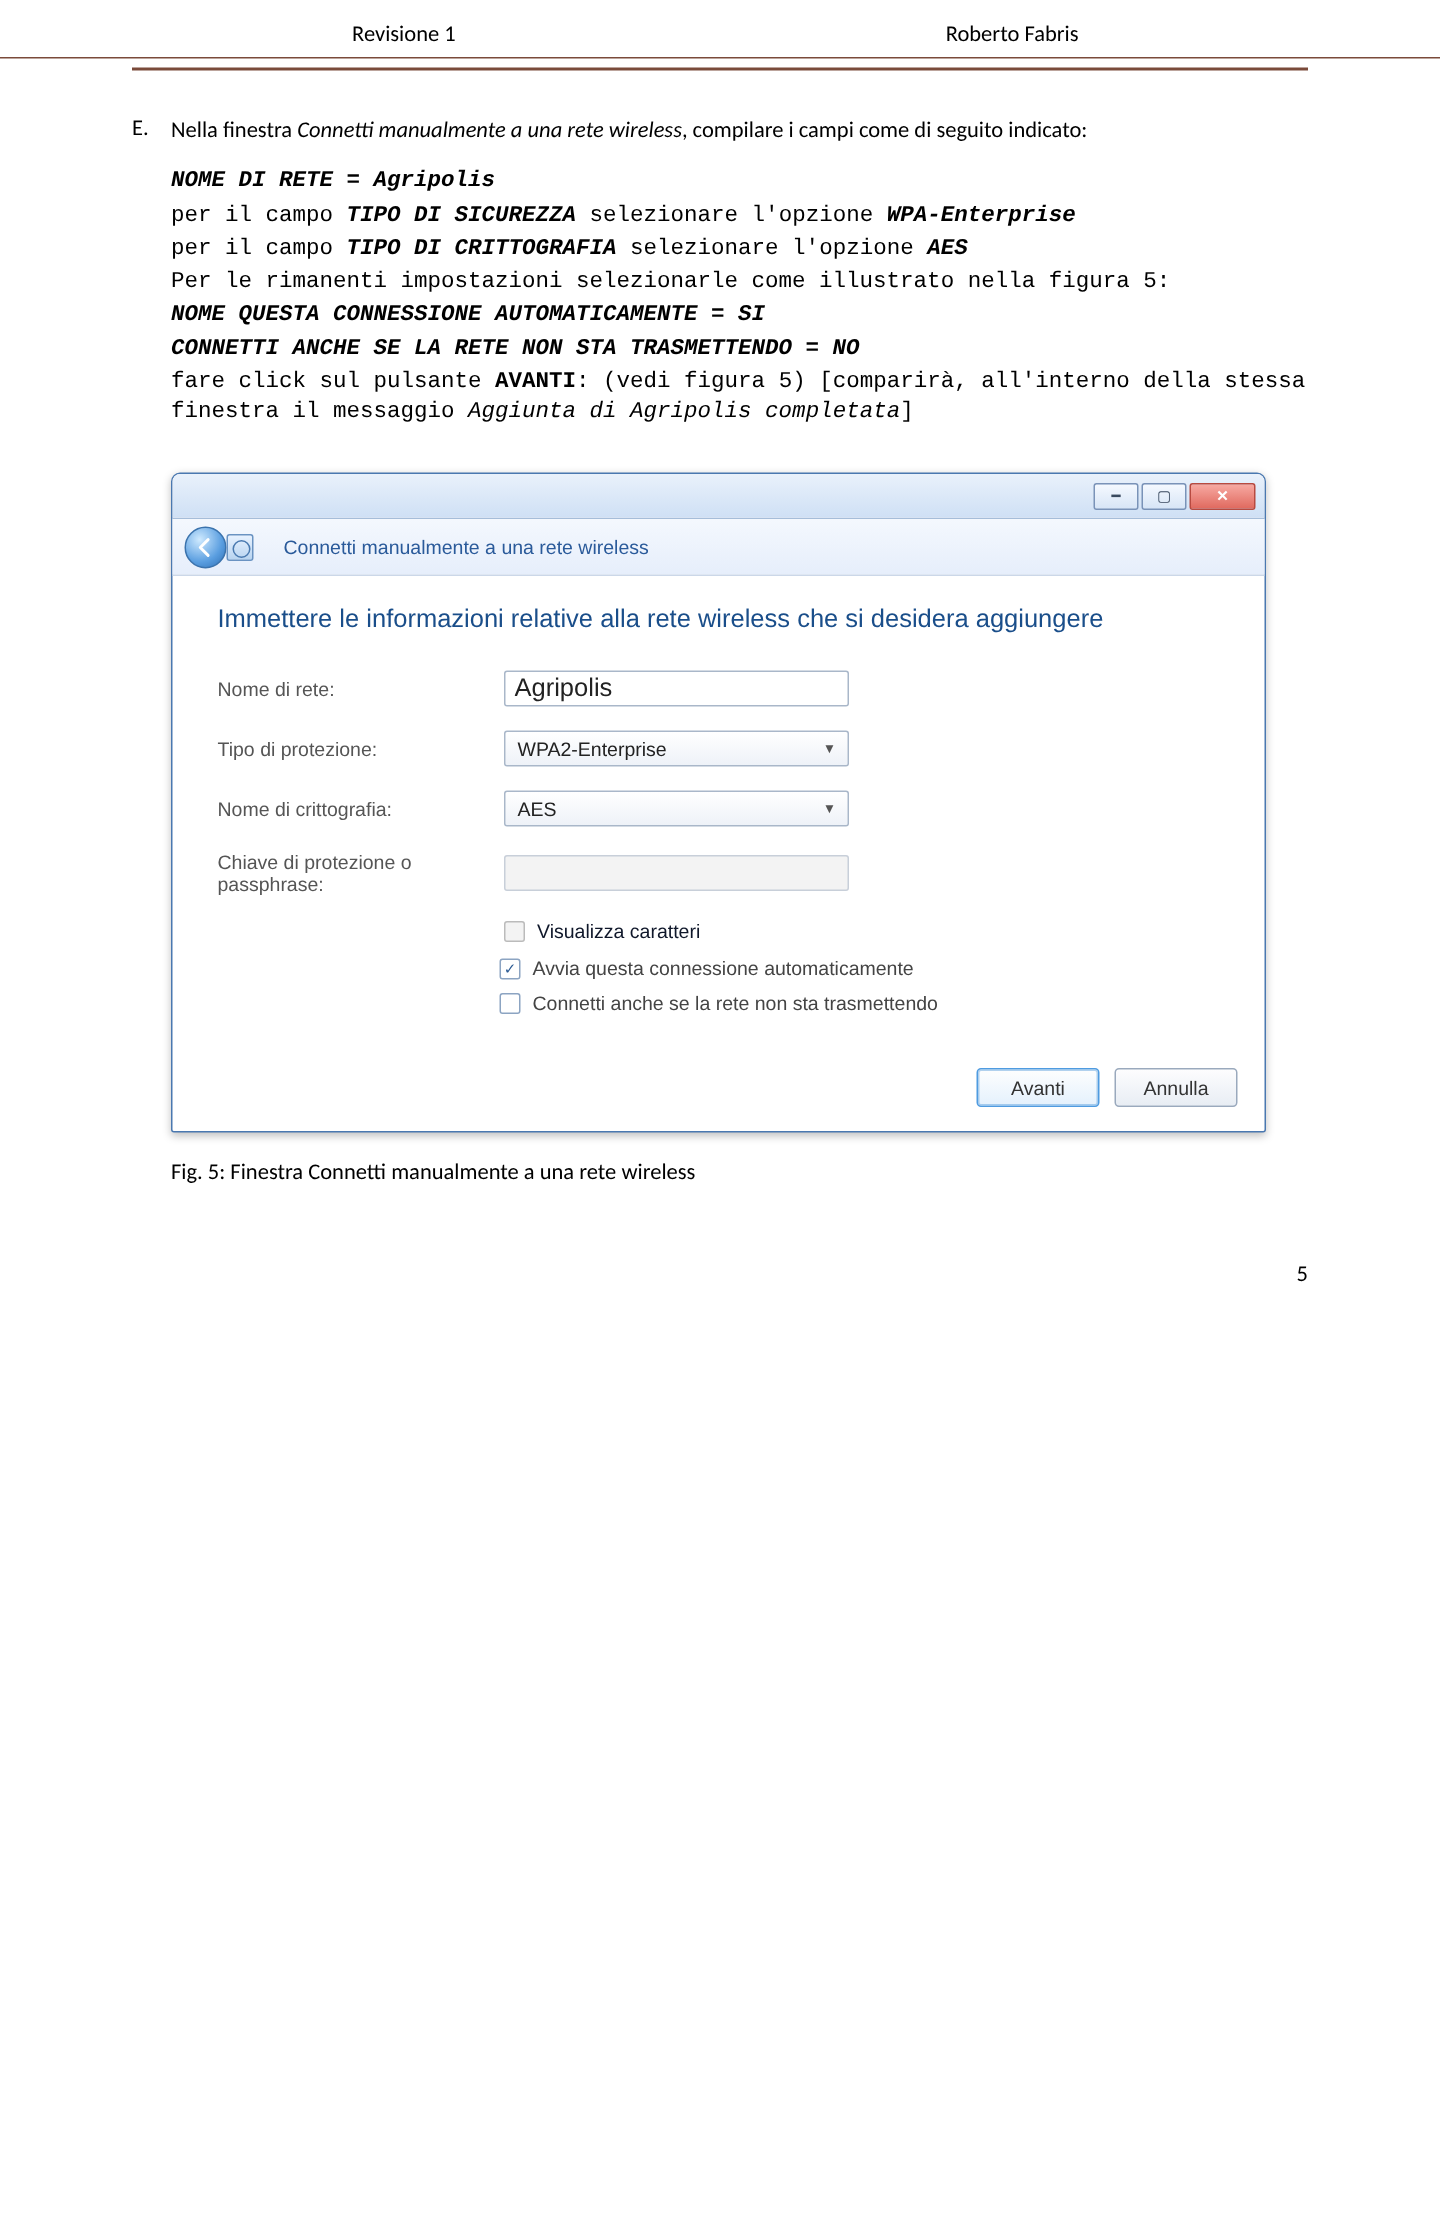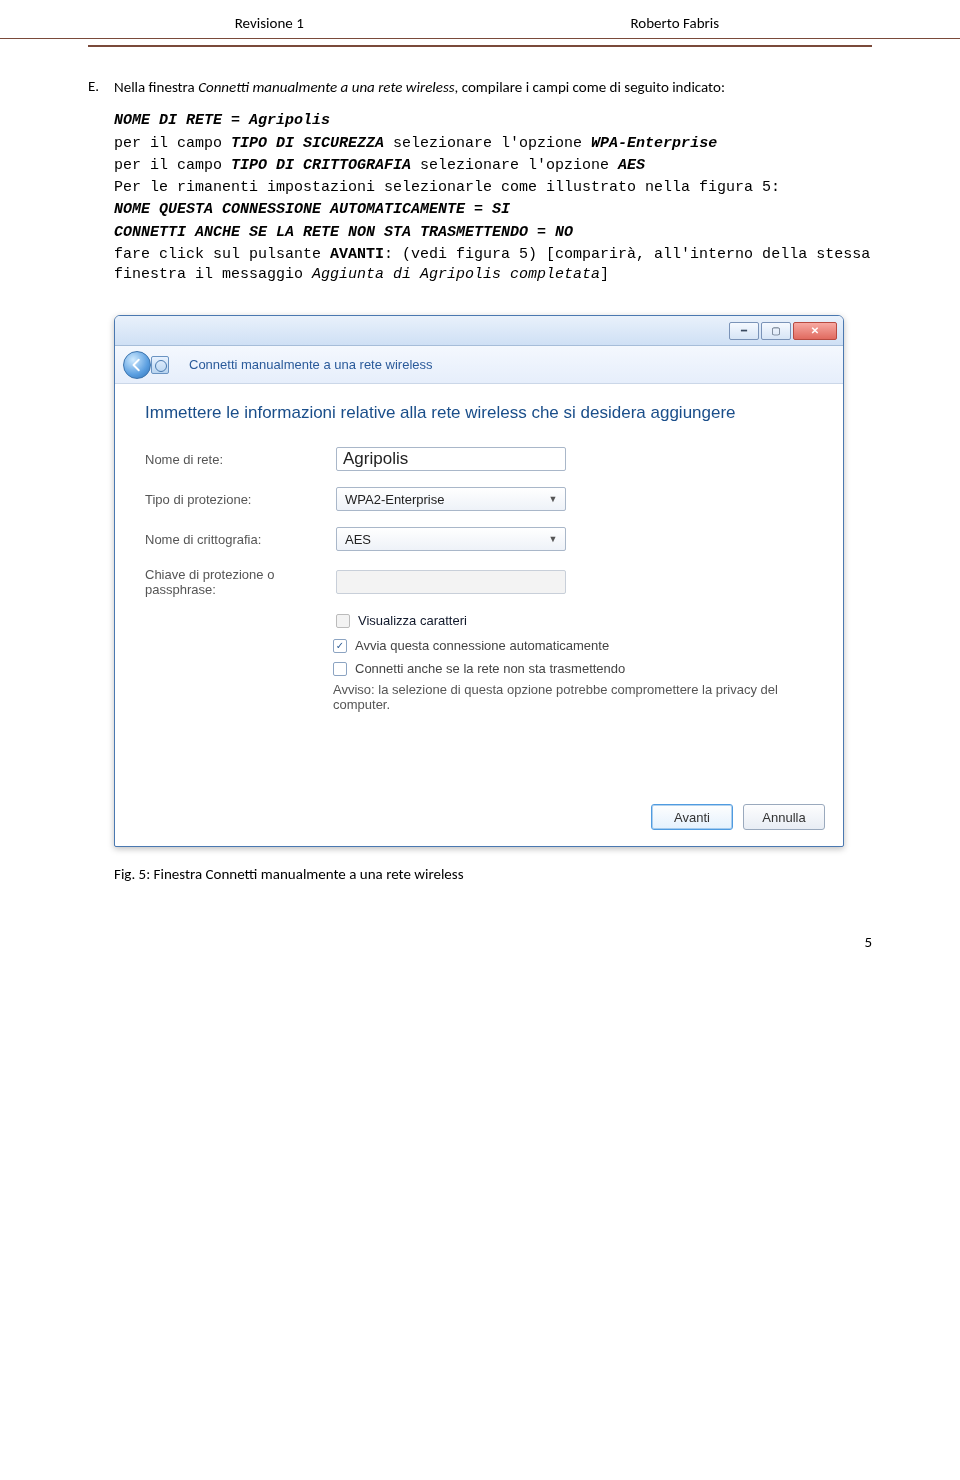--- a/index.html
+++ b/index.html
@@ -298,21 +298,20 @@
       <div class="full-checks">
         <div class="full-check">
           <span class="cb">✓</span>
           <span>Avvia questa connessione automaticamente</span>
         </div>
         <div class="full-check">
           <span class="cb"></span>
           <span>Connetti anche se la rete non sta trasmettendo</span>
         </div>
       </div>
-      <div class="advice">Avviso: la selezione di questa opzione potrebbe compromettere la privacy del computer.</div>
 
     </div>
 
     <div class="win-footer">
       <button class="btn primary">Avanti</button>
       <button class="btn">Annulla</button>
     </div>
   </div>
 
   <div class="fig-caption">Fig. 5: Finestra Connetti manualmente a una rete wireless</div>

